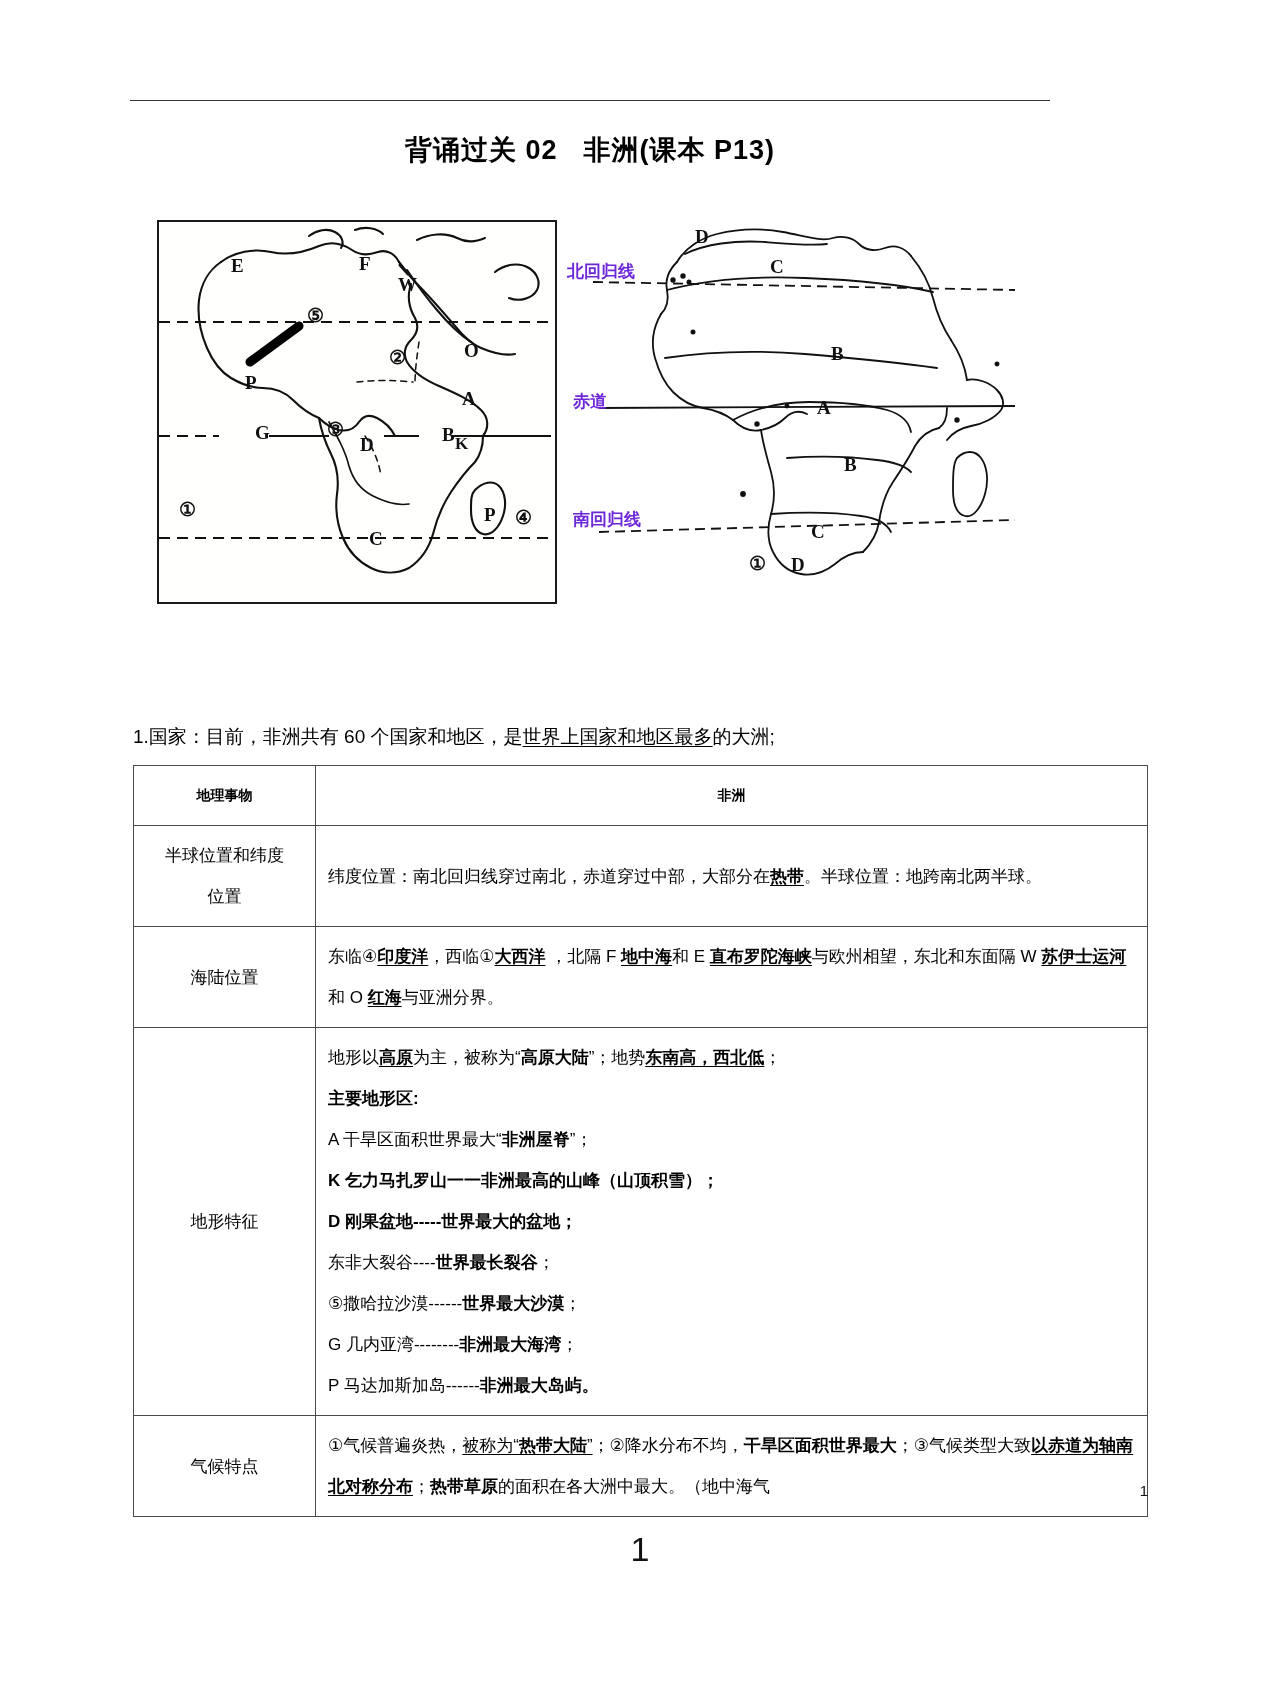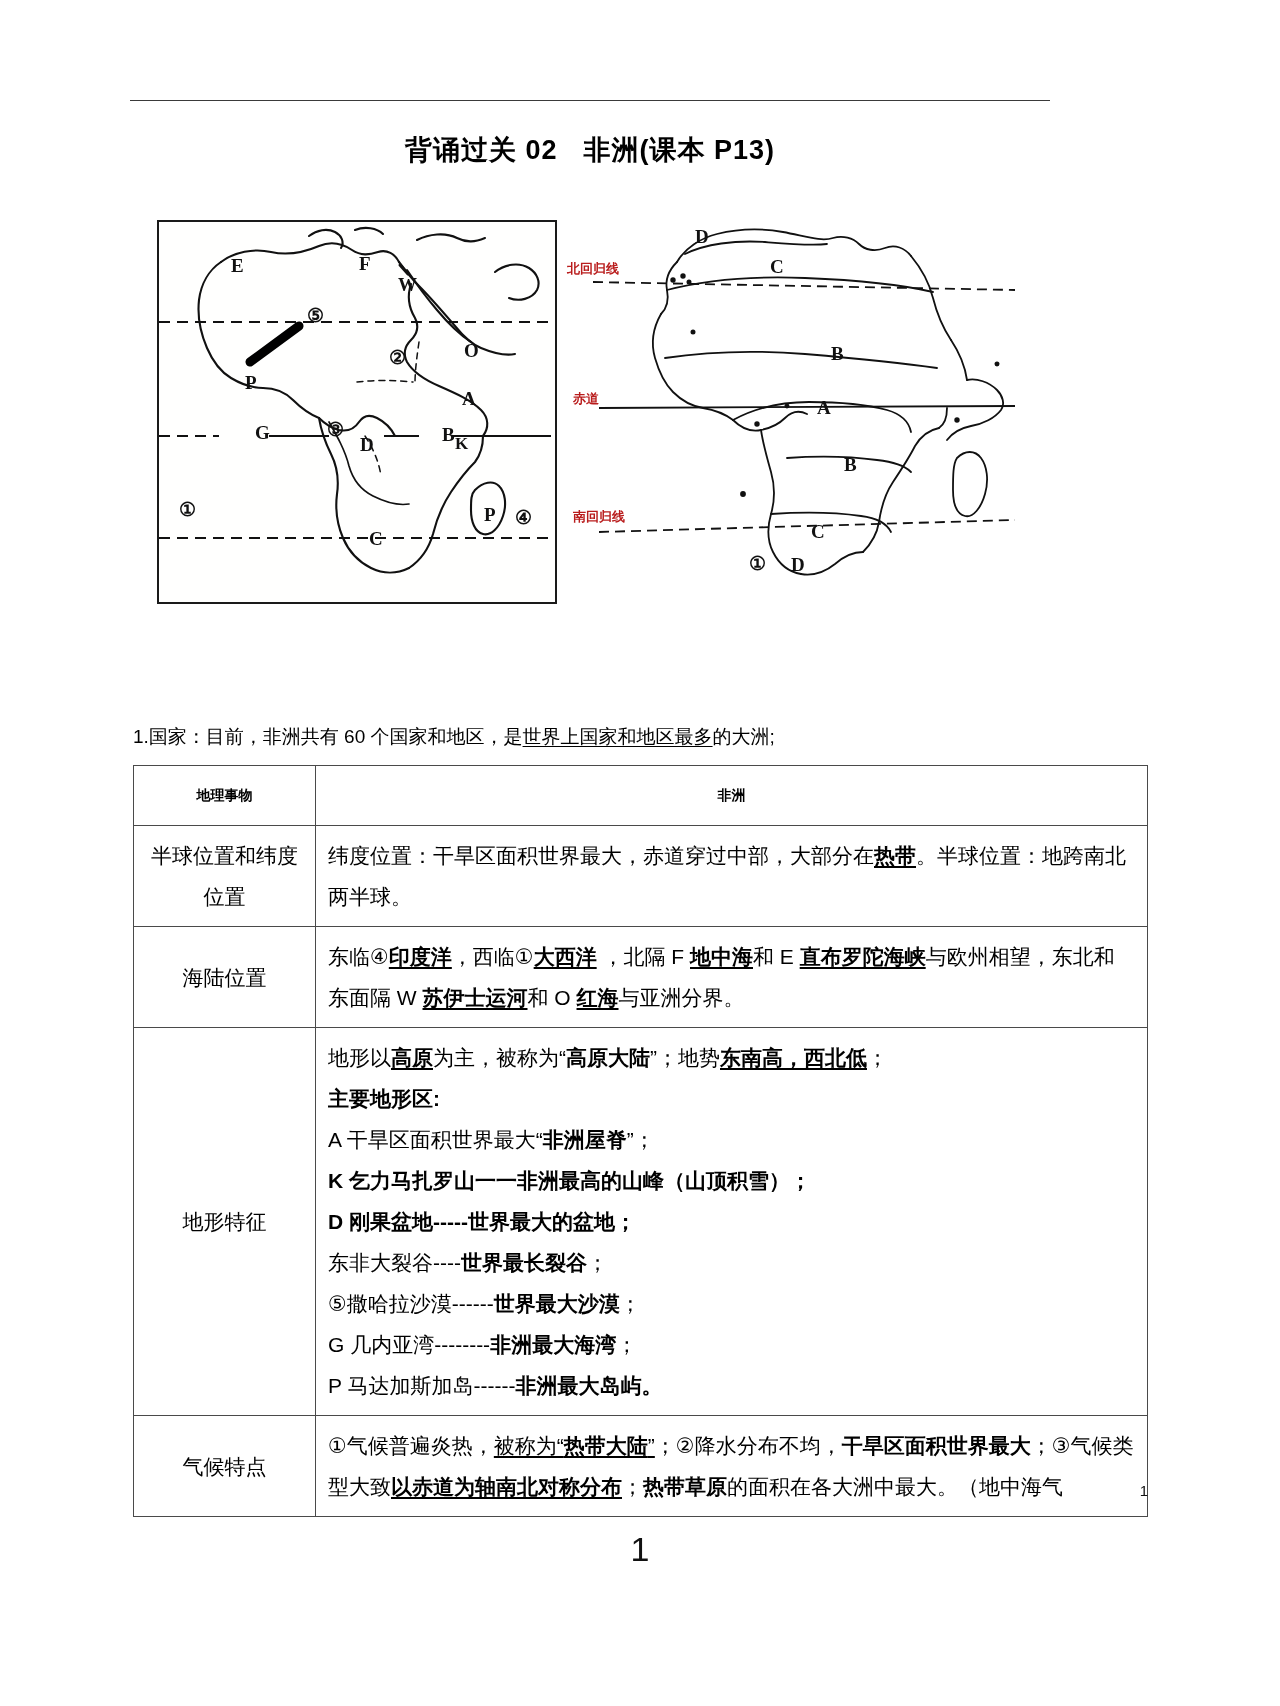--- a/index.html
+++ b/index.html
@@ -38,21 +38,21 @@
   svg { display:block; }
   .maplabel {
     position:absolute;
     font-family:"Liberation Serif","DejaVu Serif",serif;
     font-weight:bold; font-size:19px; color:#111;
   }
   .maplabel.small { font-size:17px; }
   .cnlabel {
     position:absolute;
     font-family:"Liberation Sans","DejaVu Sans",sans-serif;
-    font-weight:bold; font-size:13px; color:#b91c1c;
+    font-weight:bold; font-size:17px; color:#6d28d9;
   }
   .captions {
     position:absolute; left:0; top:682px; width:1280px; height:34px;
   }
   .cap1 { position:absolute; left:225px; top:0; font-size:17px; }
   .cap2 { position:absolute; left:700px; top:0; font-size:17px; }
   .cap-gap { display:inline-block; width:14px; }
 
   
   .line-country {
@@ -64,21 +64,21 @@
   
   table.main {
     position:absolute; left:133px; top:765px;
     width:1014px;
     border-collapse:collapse;
     table-layout:fixed;
   }
   table.main td, table.main th {
     border:1.4px solid #4a4a4a;
     vertical-align:middle;
-    font-size:21px;
+    font-size:17px;
     line-height:41px;
     padding:9px 12px;
     font-weight:normal;
   }
   table.main th { font-weight:bold; text-align:center; font-size:14px; }
   col.c1 { width:182px; }
   col.c2 { width:832px; }
   td.label { text-align:center; }
   td.content { text-align:left; }
   .rowtext p { margin:0; }
@@ -274,21 +274,21 @@
         <tr class="hdr-row">
           <th>地理事物</th>
           <th>非洲</th>
         </tr>
         <tr>
           <td class="label">
             <div>半球位置和纬度</div>
             <div>位置</div>
           </td>
           <td class="content rowtext">
-            <p><span>纬度位置：干旱区面积世界最大，赤道穿过中部，大部分在</span><span style="font-weight: bold; text-decoration: underline; text-underline-offset: 3px;">热带</span><span>。半球位置：地跨南北两半球。</span></p>
+            <p><span>纬度位置：南北回归线穿过南北，赤道穿过中部，大部分在</span><span style="font-weight: bold; text-decoration: underline; text-underline-offset: 3px;">热带</span><span>。半球位置：地跨南北两半球。</span></p>
           </td>
         </tr>
         <tr>
           <td class="label">海陆位置</td>
           <td class="content rowtext">
             <p><span>东临④</span><span style="font-weight: bold; text-decoration: underline; text-underline-offset: 3px;">印度洋</span><span>，西临①</span><span style="font-weight: bold; text-decoration: underline; text-underline-offset: 3px;">大西洋</span><span>  ，北隔 F </span><span style="font-weight: bold; text-decoration: underline; text-underline-offset: 3px;">地中海</span><span>和 E </span><span style="font-weight: bold; text-decoration: underline; text-underline-offset: 3px;">直布罗陀海峡</span><span>与欧州相望，东北和东面隔 W </span><span style="font-weight: bold; text-decoration: underline; text-underline-offset: 3px;">苏伊士运河</span><span>和 O </span><span style="font-weight: bold; text-decoration: underline; text-underline-offset: 3px;">红海</span><span>与亚洲分界。</span></p>
           </td>
         </tr>
         <tr>
           <td class="label">地形特征</td>

